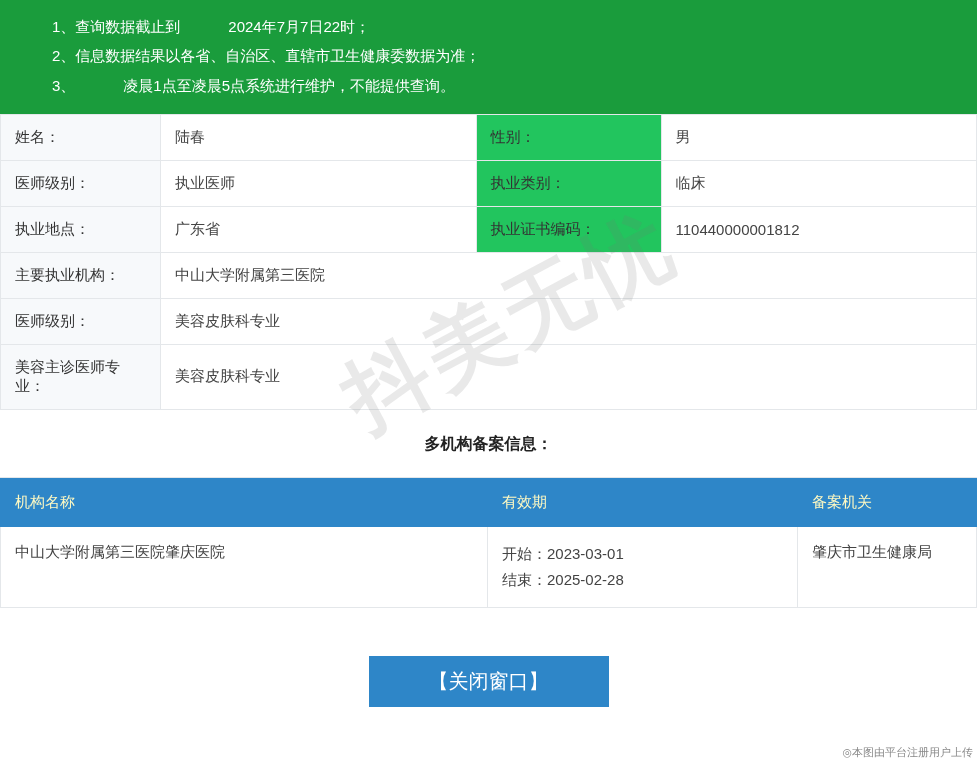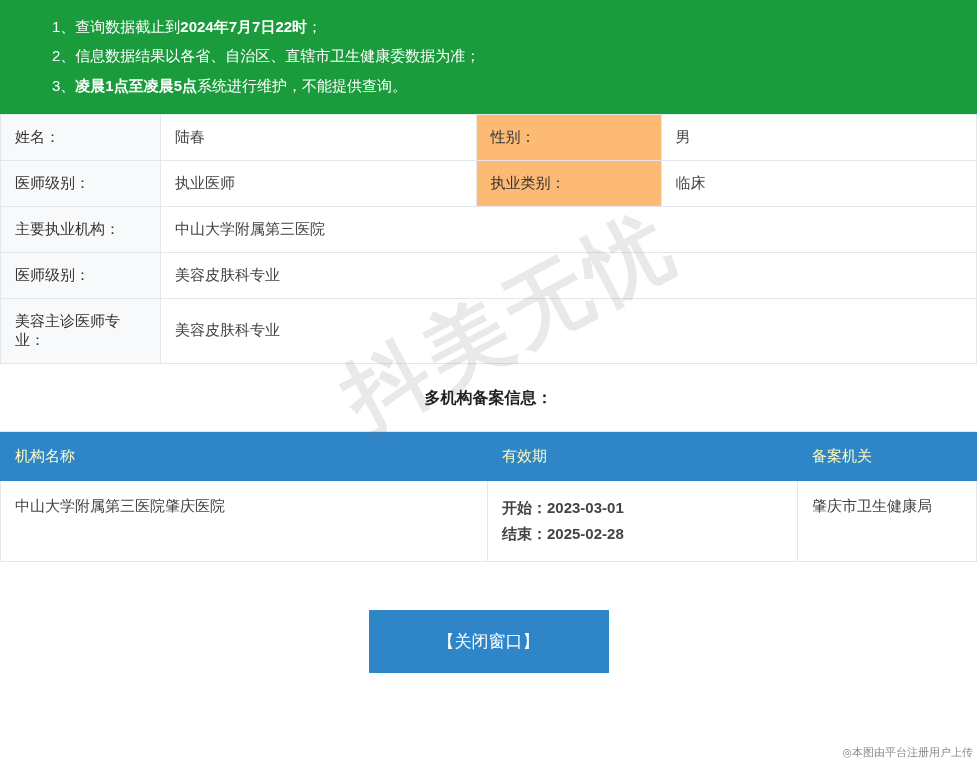--- a/index.html
+++ b/index.html
@@ -20,21 +20,21 @@
     color: #ffffff;
     padding: 12px 0 14px 0;
     font-size: 15px;
     line-height: 1.95;
   }
   .notice-line {
     padding-left: 52px;
     white-space: nowrap;
   }
   .notice-line .num { display: inline; }
-  .notice-line b { font-weight: bold; }
+  .notice-line b { font-weight: normal; margin-left: 48px; }
 
   
   .info-table {
     width: 100%;
     border-collapse: collapse;
     table-layout: fixed;
     font-size: 15px;
   }
   .info-table td {
     border: 1px solid #e4e7ea;
@@ -44,21 +44,21 @@
   }
   .info-table td.label {
     background: #f7f9fb;
     color: #333333;
     width: 160px;
   }
   .info-table td.value {
     background: #ffffff;
     color: #444444;
   }
-  .info-table td.label2 { background: #fdba74; width: 185px; }
+  .info-table td.label2 { background: #22c55e; width: 185px; }
 
   
   .section-title {
     text-align: center;
     font-size: 16px;
     font-weight: bold;
     color: #222222;
     padding: 24px 0 22px 0;
     background: #ffffff;
     border-bottom: 1px solid #e4e7ea;
@@ -81,35 +81,35 @@
   }
   .rec-table tbody td {
     border: 1px solid #e4e7ea;
     padding: 14px 14px;
     vertical-align: top;
     color: #444444;
     background: #ffffff;
   }
   .rec-table .col1 { width: 487px; }
   .rec-table .col2 { width: 310px; }
-  .rec-table .date-line { line-height: 1.75; white-space: nowrap; font-weight: bold; }
+  .rec-table .date-line { line-height: 1.75; white-space: nowrap; }
   .rec-name { padding-top: 16px !important; }
 
   
   .footer {
     padding-top: 48px;
     text-align: center;
   }
   .close-btn {
     display: inline-block;
     width: 240px;
-    padding: 20px 0;
+    padding: 12px 0;
     background: #2e86c8;
     color: #ffffff;
-    font-size: 17px;
+    font-size: 20px;
     text-align: center;
     border: none;
     cursor: pointer;
     font-family: "Liberation Sans", "DejaVu Sans", sans-serif;
   }
 
   
   .watermark {
     position: absolute;
     left: 330px;
@@ -155,20 +155,26 @@
       <td class="label2">性别：</td>
       <td class="value">男</td>
     </tr>
     <tr>
       <td class="label">医师级别：</td>
       <td class="value">执业医师</td>
       <td class="label2">执业类别：</td>
       <td class="value">临床</td>
     </tr>
     <tr>
+      <td class="label">执业地点：</td>
+      <td class="value">广东省</td>
+      <td class="label2">执业证书编码：</td>
+      <td class="value">110440000001812</td>
+    </tr>
+    <tr>
       <td class="label">主要执业机构：</td>
       <td class="value" colspan="3">中山大学附属第三医院</td>
     </tr>
     <tr>
       <td class="label">医师级别：</td>
       <td class="value" colspan="3">美容皮肤科专业</td>
     </tr>
     <tr>
       <td class="label">美容主诊医师专业：</td>
       <td class="value" colspan="3">美容皮肤科专业</td>

